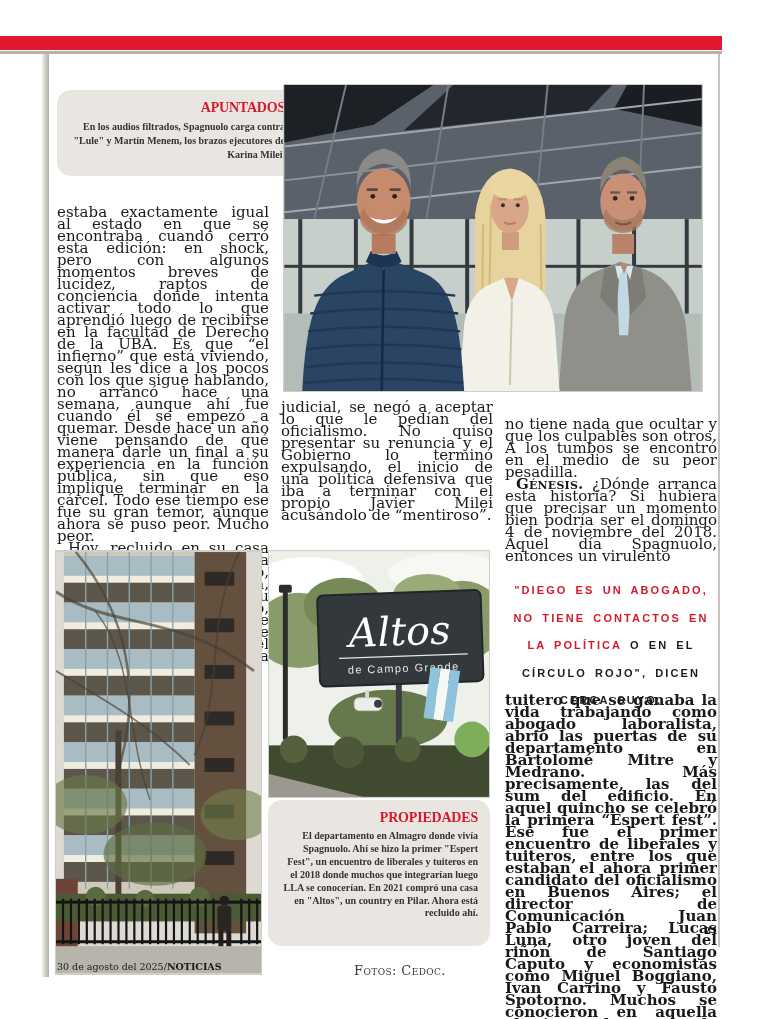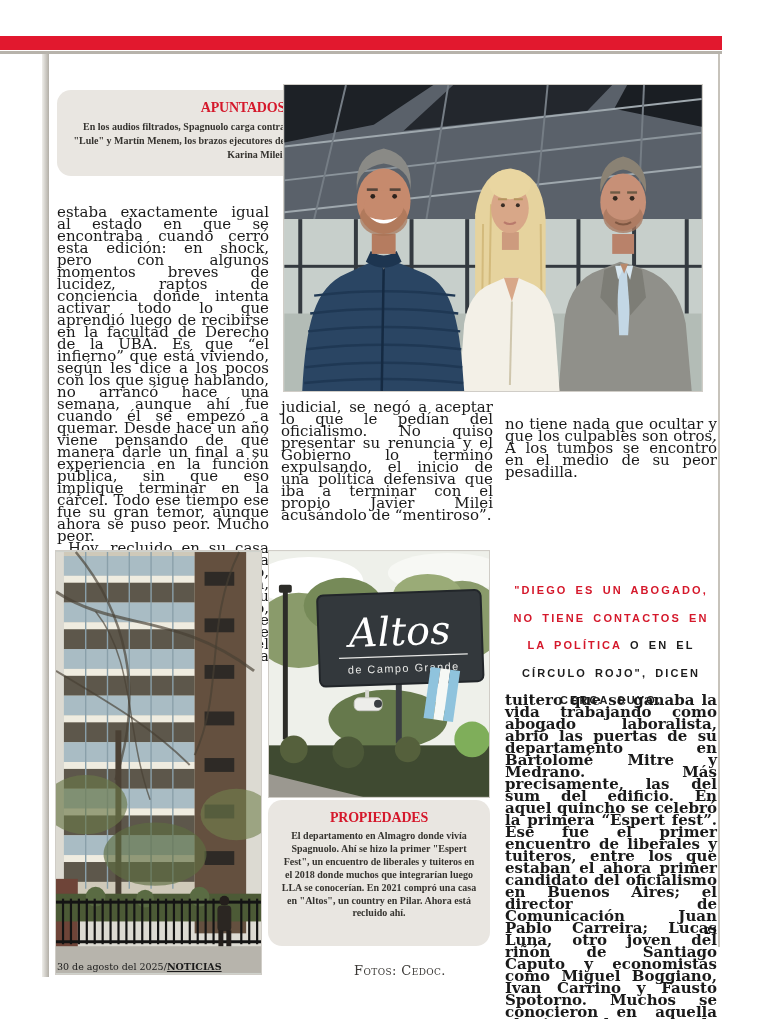--- a/index.html
+++ b/index.html
@@ -11,21 +11,21 @@
   .top-red-bar{left:0;top:36px;width:722px;height:14px;background:#e2182e;}
   .top-gray-line{left:0;top:51px;width:722px;height:3px;background:#b7b3ab;}
   .edge-left{left:42px;top:54px;width:7px;height:923px;
              background:linear-gradient(to right,#efeeea,#b2aea6);}
   .edge-right{left:718px;top:54px;width:2px;height:893px;background:#c7c3bb;}
 
   
   .cap-box{background:#e9e6e1;border-radius:14px;box-sizing:border-box;
            font-family:Liberation Serif, serif;color:#35332f;}
   .apuntados{left:57px;top:90px;width:240px;height:86px;padding:10px 12px 8px 10px;text-align:right;}
-  .propiedades{left:268px;top:800px;width:222px;height:146px;padding:10px 12px 8px 12px;text-align:center;}
+  .propiedades{left:268px;top:800px;width:222px;height:146px;padding:10px 12px 8px 12px;text-align:right;}
   .cap-title{font-size:14px;font-weight:700;color:#d5182b;letter-spacing:-0.2px;margin:0 0 4px 0;}
   .cap-text{font-size:10px;font-weight:700;line-height:14.2px;margin:0;}
   .propiedades .cap-text{line-height:12.9px;}
 
   
   .photo{border:1px solid #d0cdc7;box-sizing:border-box;background:#cfd2cc;}
   .main-photo{left:283px;top:84px;width:420px;height:308px;}
   .building-photo{left:55px;top:550px;width:207px;height:425px;}
   .altos-photo{left:268px;top:550px;width:222px;height:248px;}
   svg{display:block;}
@@ -42,21 +42,21 @@
   .runin{font-weight:700;font-variant-caps:small-caps;letter-spacing:0.2px;}
 
   
   .pull-quote{left:503px;top:577px;width:216px;text-align:center;
       font-family:"Liberation Sans", sans-serif;font-weight:700;font-size:11px;
       letter-spacing:2.1px;word-spacing:3px;line-height:27.5px;color:#1c1c1c;}
   .pull-quote .q-red{color:#d5182b;}
 
   
   .footer-date{left:57px;top:961px;font-size:9.5px;color:#1a1a1a;}
-  .footer-date b{font-weight:700;text-decoration:underline;}
+  .footer-date b{font-weight:700;}
   .footer-credit{left:330px;top:963px;width:140px;text-align:center;
       font-size:13px;color:#3c3a37;font-variant-caps:small-caps;letter-spacing:0.4px;}
   .footer-page{left:680px;top:925px;width:38px;text-align:right;font-size:10px;font-weight:700;color:#111;}
 </style>
 </head>
 <body>
 
 <div class="page">
 
   <div class="abs top-red-bar"></div>
@@ -156,20 +156,21 @@
     <p>estaba exactamente igual al estado en que se encontraba cuando cerró esta edición: en shock, pero con algunos momentos breves de lucidez, raptos de conciencia donde intenta activar todo lo que aprendió luego de recibirse en la facultad de Derecho de la UBA. Es que “el infierno” que está viviendo, según les dice a los pocos con los que sigue hablando, no arrancó hace una semana, aunque ahí fue cuando él se empezó a quemar. Desde hace un año viene pensando de qué manera darle un final a su experiencia en la función pública, sin que eso implique terminar en la cárcel. Todo ese tiempo ese fue su gran temor, aunque ahora se puso peor. Mucho peor.</p>
     <p>Hoy, recluido en su casa en Pilar, con la única compañía de su hermano, un abogado penalista, directamente teme por su vida. Sin embargo, consciente de que cualquier movimiento que haga va a tener en el futuro inmediato una repercusión</p>
   </div>
 
   <div class="abs col col-2">
     <p>judicial, se negó a aceptar lo que le pedían del oficialismo. No quiso presentar su renuncia y el Gobierno lo terminó expulsando, el inicio de una política defensiva que iba a terminar con el propio Javier Milei acusándolo de “mentiroso”.</p>
   </div>
 
   <div class="abs col col-3a">
     <p>no tiene nada que ocultar y que los culpables son otros. A los tumbos se encontró en el medio de su peor pesadilla.</p>
+    <p><span class="runin">Génesis.</span> <span>¿Dónde arranca esta historia? Si hubiera que precisar un momento bien podría ser el domingo 4 de noviembre del 2018. Aquel día Spagnuolo, entonces un virulento</span></p>
   </div>
 
   <div class="abs pull-quote">
     <span class="q-red">"DIEGO ES UN ABOGADO, NO TIENE CONTACTOS EN LA POLÍTICA </span><span>O EN EL CÍRCULO ROJO", DICEN CERCA SUYO.</span>
   </div>
 
   <div class="abs col col-3b">
     <p>tuitero que se ganaba la vida trabajando como abogado laboralista, abrió las puertas de su departamento en Bartolomé Mitre y Medrano. Más precisamente, las del sum del edificio. En aquel quincho se celebró la primera “Espert fest”. Ese fue el primer encuentro de liberales y tuiteros, entre los que estaban el ahora primer candidato del oficialismo en Buenos Aires; el director de Comunicación Juan Pablo Carreira; Lucas Luna, otro joven del riñón de Santiago Caputo y economistas como Miguel Boggiano, Ivan Carrino y Fausto Spotorno. Muchos se conocieron en aquella choripaneada, donde Spagnulo se mostró ante este mundo por primera vez. Sin embargo, con Espert ya arrastraba un gran vínculo desde antes, al punto que Spagnuolo le prestó su hogar para que celebrara una fiesta. Milei, en</p>
   </div>
 

